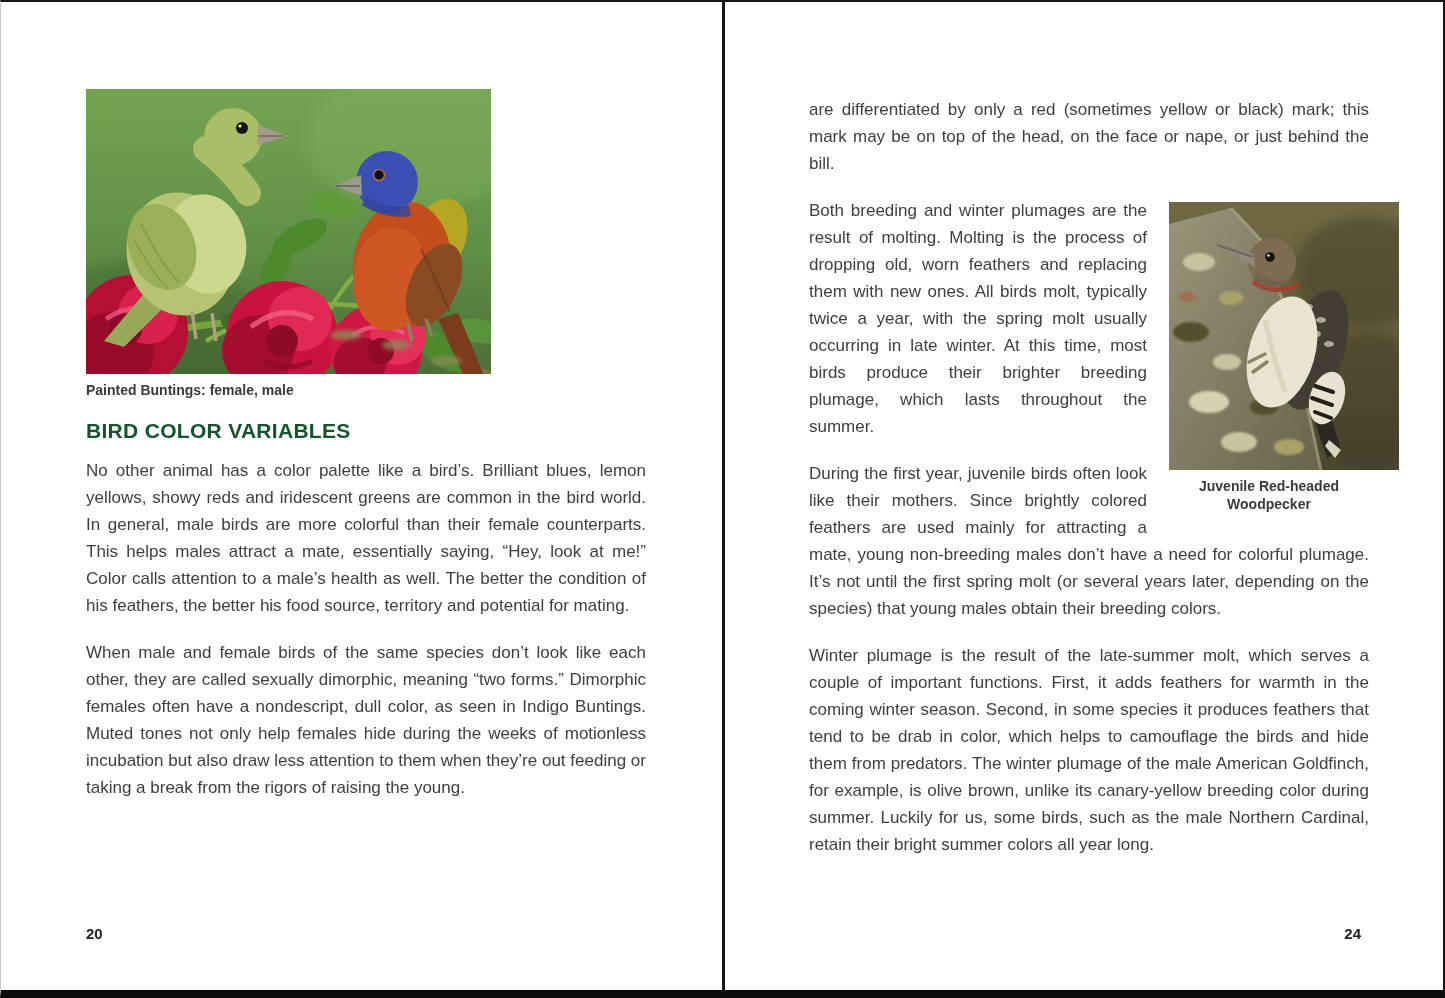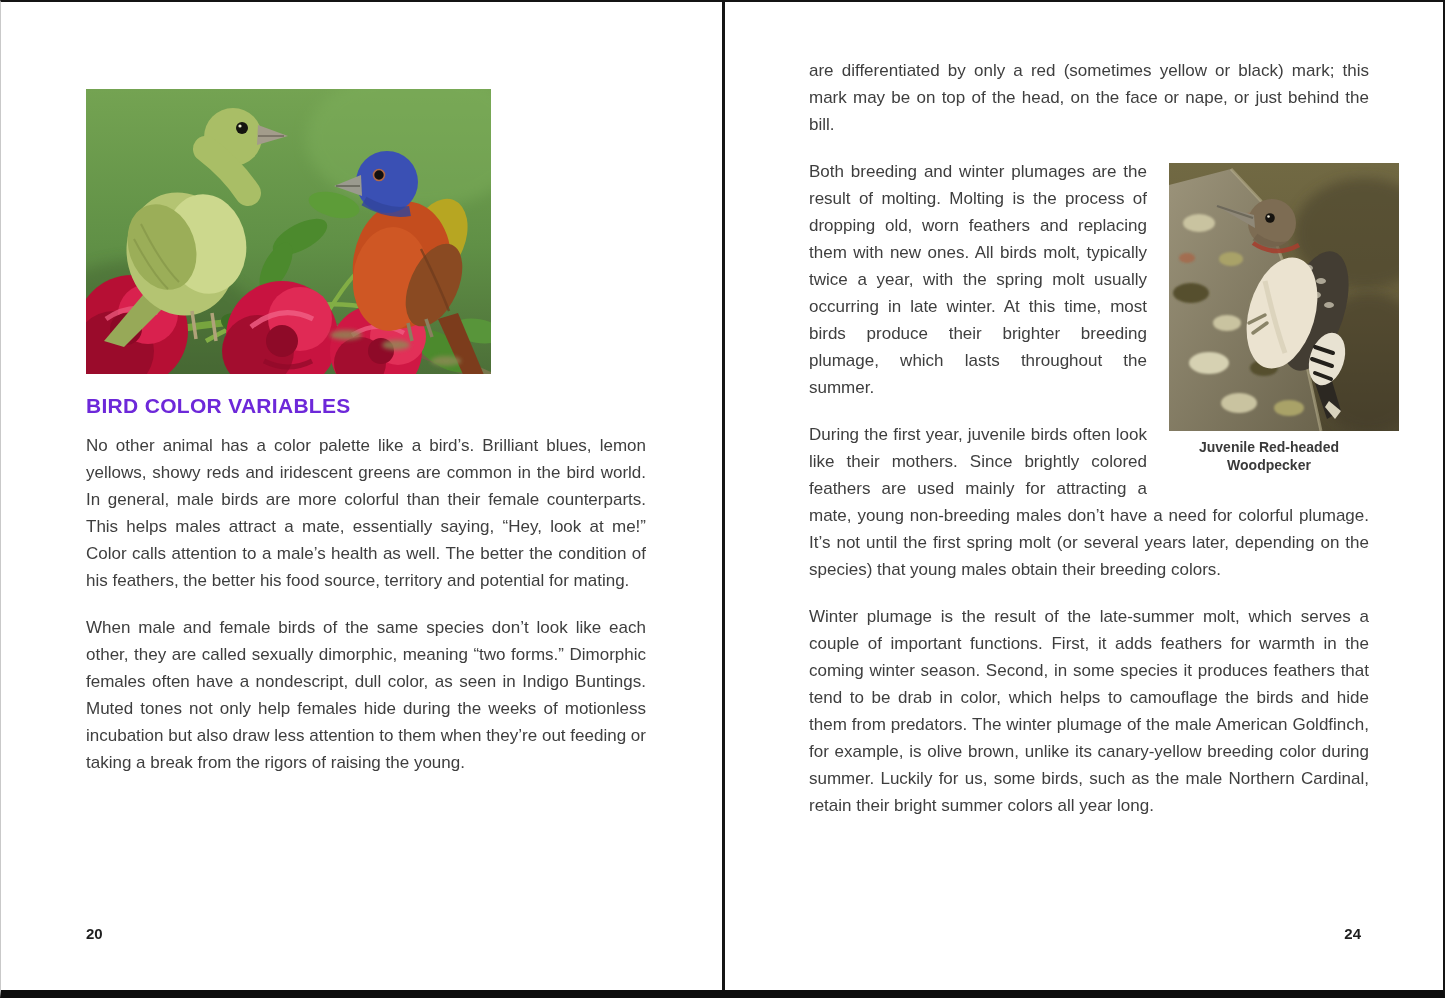--- a/index.html
+++ b/index.html
@@ -41,25 +41,25 @@
     font-weight:600;
     color:#3a3a3a;
     line-height:18px;
   }
   .section-heading{
     margin:20px 0 14px 0;
     font-size:21px;
     line-height:24px;
     font-weight:800;
     letter-spacing:.3px;
-    color:#6d28d9;
+    color:#14532d;
   }
 
   
-  .right-body{padding-top:55px;}
+  .right-body{padding-top:94px;}
   .woodpecker-figure{
     float:right;
     width:200px;
     margin:5px 0 8px 22px;
   }
   .woodpecker-figure svg{display:block;width:230px;height:268px;}
   .woodpecker-figure .figure-caption{text-align:center;}
 
   .page-number{
     position:absolute;
@@ -172,20 +172,21 @@
           <line x1="322" y1="234" x2="326" y2="252" stroke="#8a8060" stroke-width="3.5"></line>
           <line x1="340" y1="230" x2="346" y2="248" stroke="#8a8060" stroke-width="3.5"></line>
         </g>
 
         <g fill="#8d8a55" opacity=".8" filter="url(#soft2)">
           <ellipse cx="260" cy="246" rx="16" ry="5"></ellipse>
           <ellipse cx="310" cy="256" rx="14" ry="5"></ellipse>
           <ellipse cx="360" cy="272" rx="15" ry="5"></ellipse>
         </g>
       </svg>
+      <figcaption class="figure-caption">Painted Buntings: female, male</figcaption>
     </figure>
 
     <h2 class="section-heading">BIRD COLOR VARIABLES</h2>
 
     <div class="body-text">
       <p>No other animal has a color palette like a bird’s. Brilliant blues, lemon yellows, showy reds and iridescent greens are common in the bird world. In general, male birds are more colorful than their female counterparts. This helps males attract a mate, essentially saying, “Hey, look at me!” Color calls attention to a male’s health as well. The better the condition of his feathers, the better his food source, territory and potential for mating.</p>
       <p>When male and female birds of the same species don’t look like each other, they are called sexually dimorphic, meaning “two forms.” Dimorphic females often have a nondescript, dull color, as seen in Indigo Buntings. Muted tones not only help females hide during the weeks of motionless incubation but also draw less attention to them when they’re out feeding or taking a break from the rigors of raising the young.</p>
     </div>
 
     <div class="page-number pn-left">20</div>

